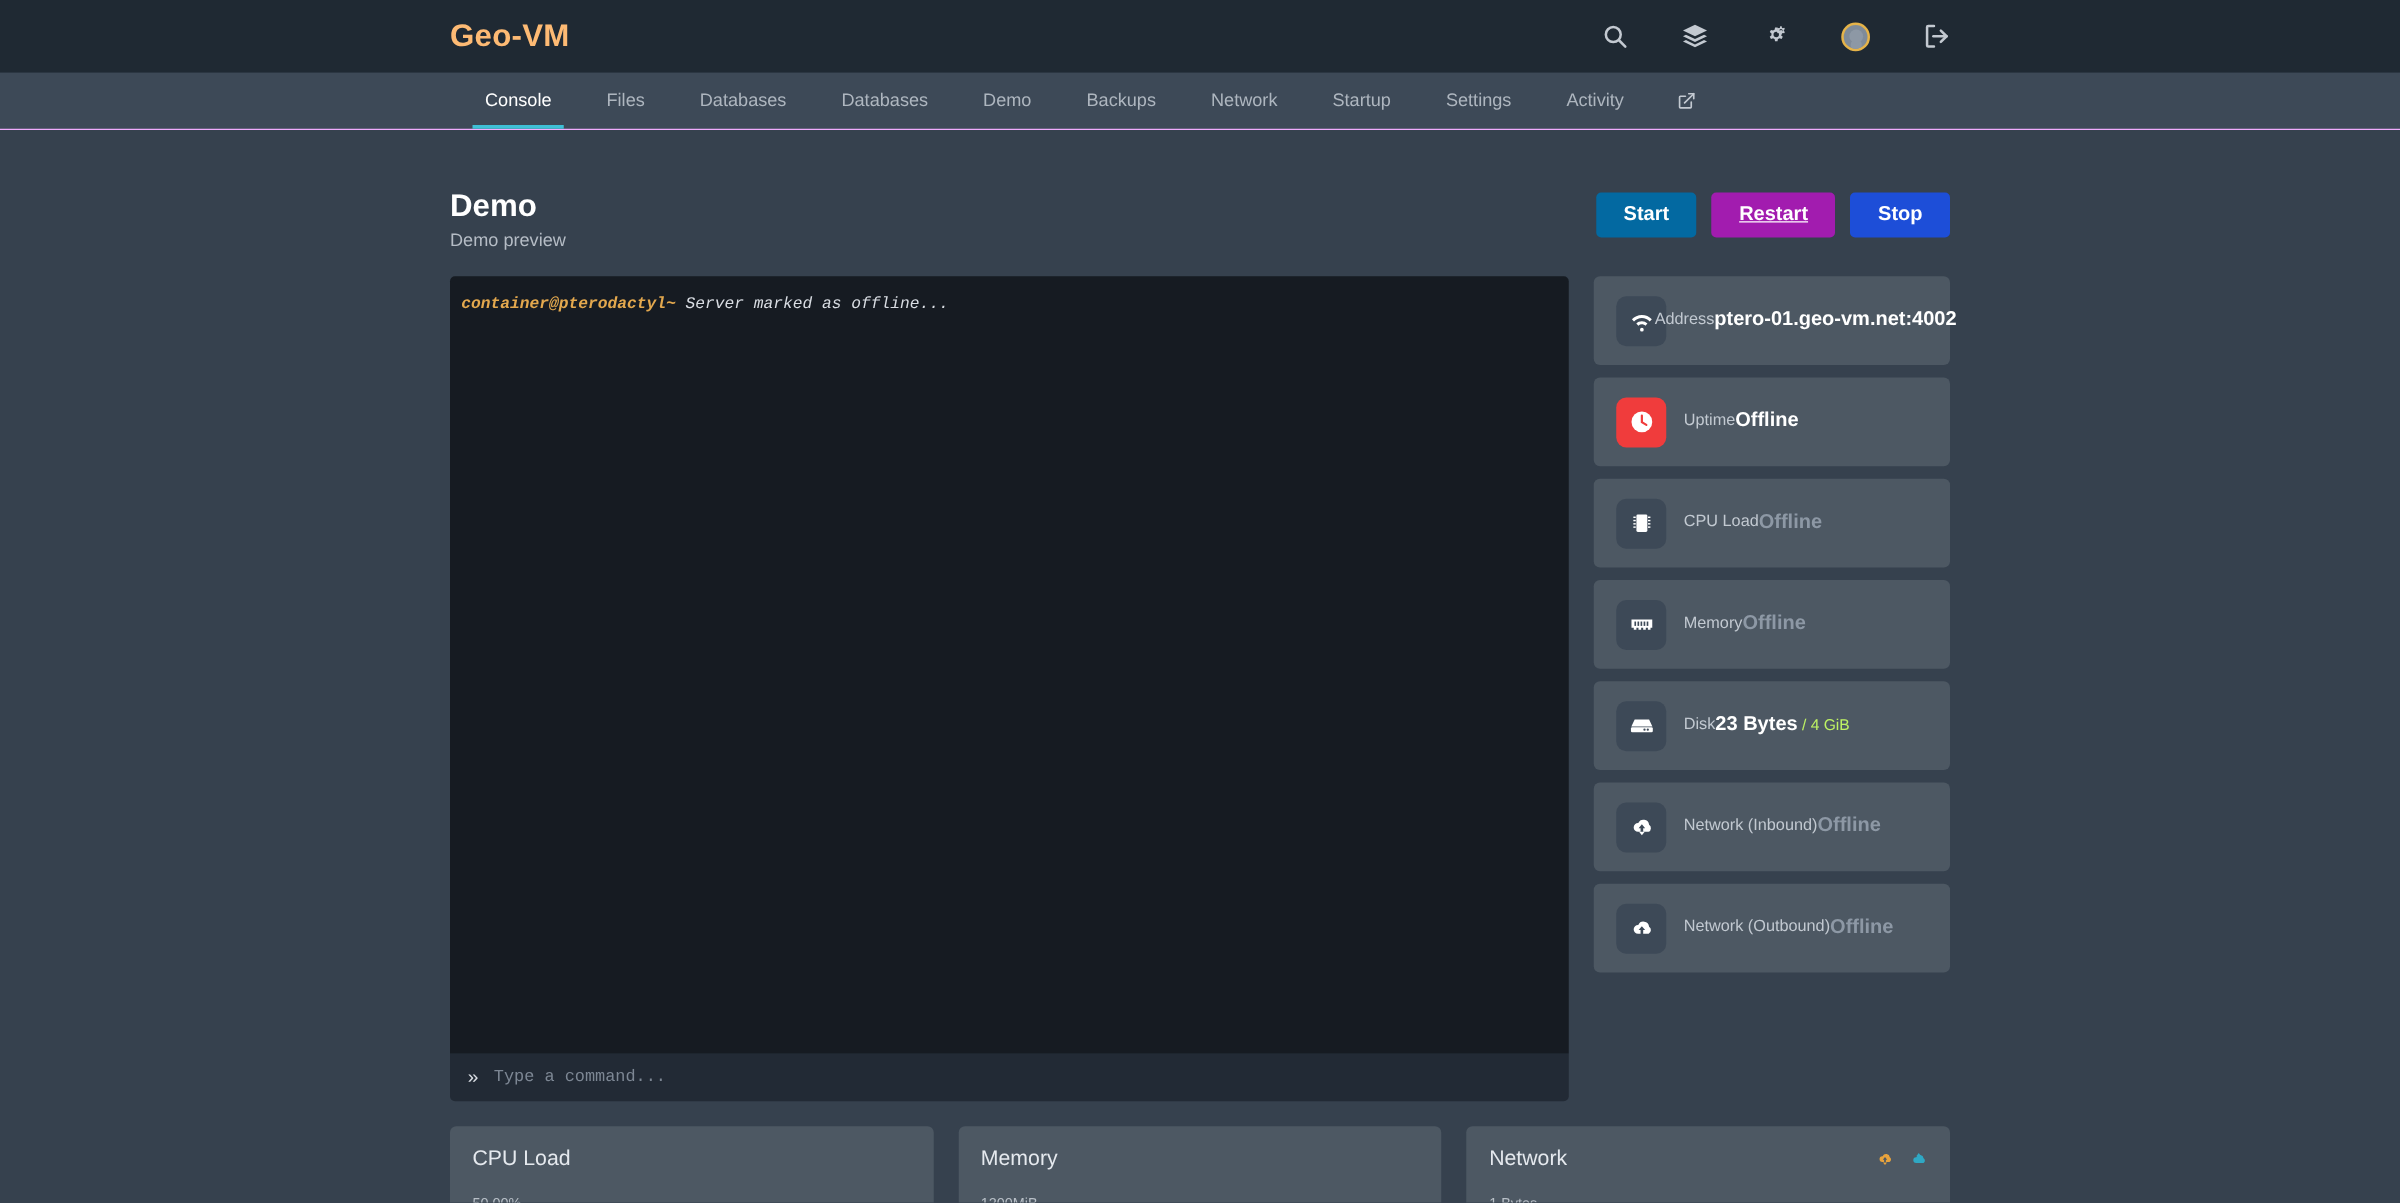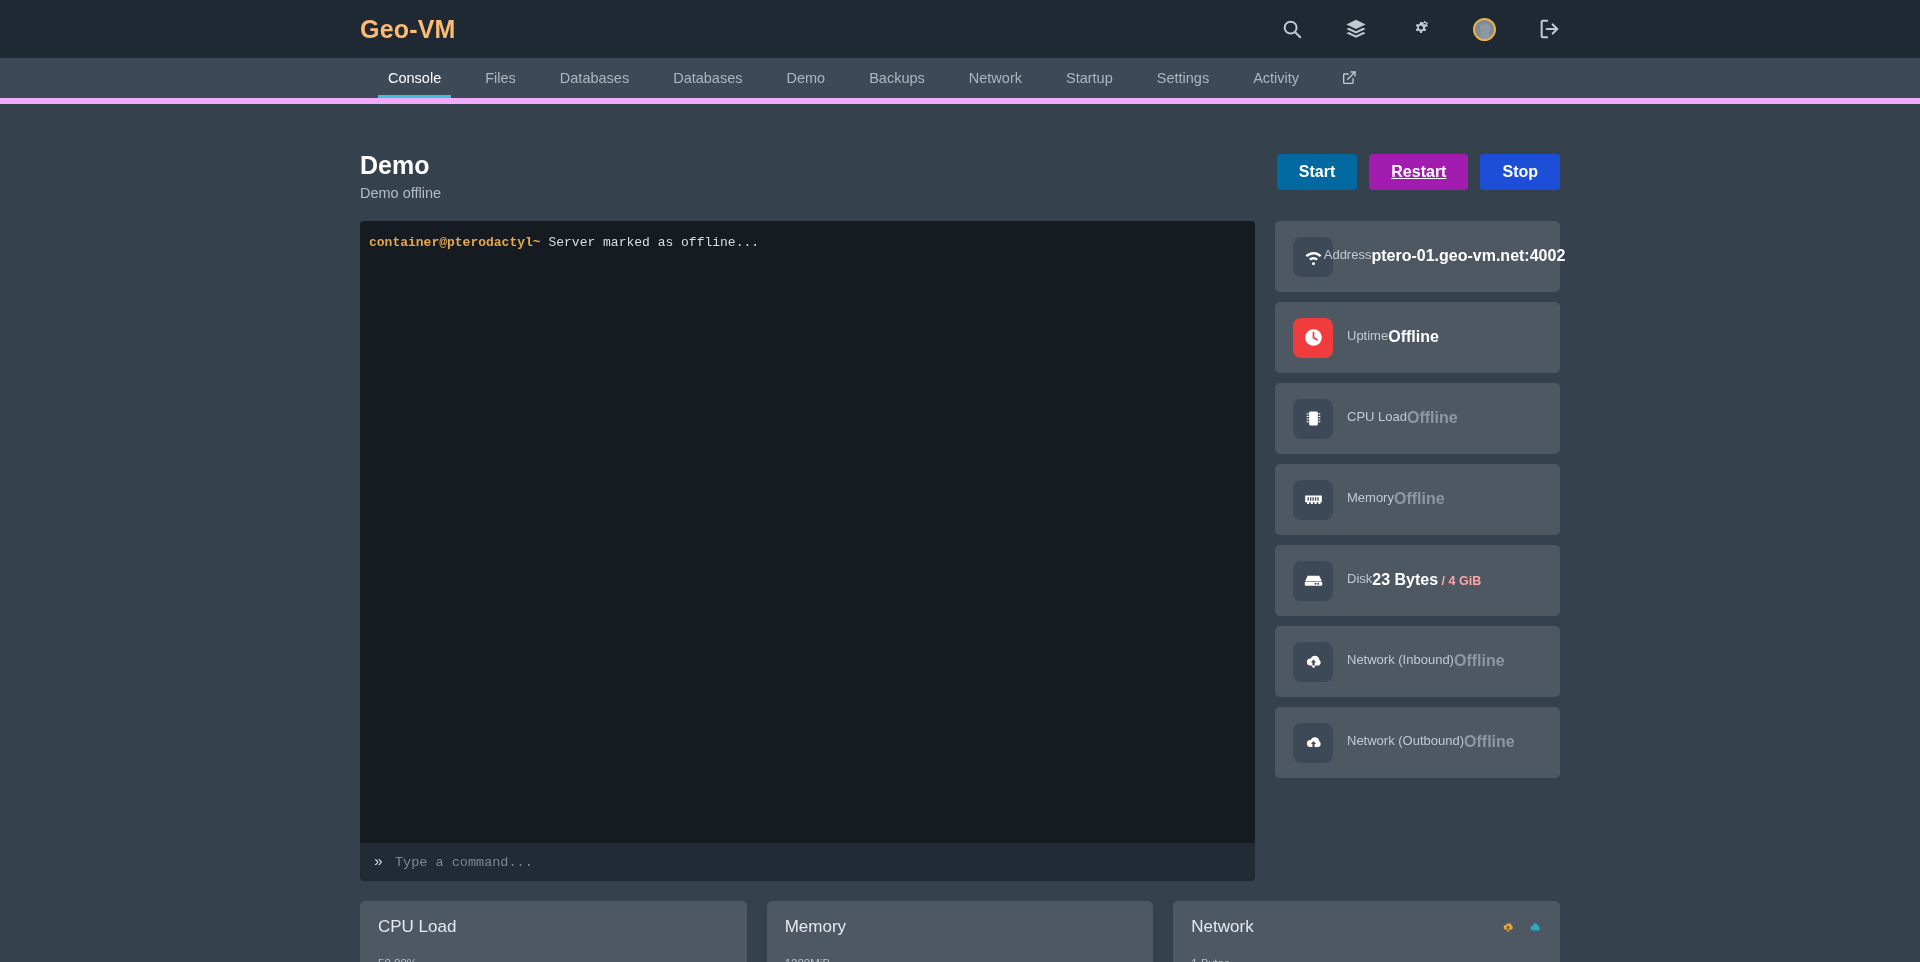--- a/index.html
+++ b/index.html
@@ -54,21 +54,21 @@
     transform: translate(-50%,-50%);
     width: 11px; height: 11px; border-radius: 50%;
     background: #8d98a5;
     box-shadow: 0 7px 0 -1px #8d98a5;
   }
 
   
   .navbar {
     height: 46px;
     background: #3d4957;
-    border-bottom: 6px solid #f0abfc;
+    border-bottom: 1px solid #f0abfc;
   }
   .nav-inner {
     width: 1200px;
     margin: 0 auto;
     display: flex;
     align-items: stretch;
     height: 100%;
     padding-left: 6px;
   }
   .nav-item {
@@ -129,21 +129,21 @@
 
   .terminal {
     background: #161b22;
     border-radius: 4px 4px 0 0;
     height: 622px;
     padding: 12px 9px;
     font-family: "Liberation Mono", monospace;
     font-size: 13px;
     overflow: hidden;
   }
-  .term-line { color: #d9dde3; white-space: pre; line-height: 1.5; }
+  .term-line { color: #d9dde3; white-space: pre; line-height: 1.5; font-style: italic; }
   .term-prompt { color: #e3a84e; font-weight: bold; }
 
   .cmdbar {
     background: #222a35;
     border-radius: 0 0 4px 4px;
     height: 38px;
     display: flex; align-items: center;
     padding: 0 14px;
     gap: 12px;
   }
@@ -172,21 +172,21 @@
     background: #3d4957;
     display: flex; align-items: center; justify-content: center;
     color: #ffffff;
   }
   .stat-ico.red { background: #f03c3c; }
   .stat-ico svg { width: 21px; height: 21px; display: block; }
   .stat-txt { display: flex; flex-direction: row; justify-content: center; min-width: 0; }
   .stat-label { font-size: 13px; color: #c2c9d1; line-height: 1.45; }
   .stat-value { font-size: 16px; font-weight: bold; color: #ffffff; line-height: 1.3; white-space: nowrap; }
   .stat-value.offline { color: #8d98a5; }
-  .stat-sub { font-size: 12.5px; font-weight: bold; color: #fca5a5; }
+  .stat-sub { font-size: 12.5px; font-weight: normal; color: #bef264; }
 
   
   .charts {
     display: flex;
     gap: 20px;
     margin-top: 20px;
   }
   .chart-card {
     flex: 1;
     background: #4d5863;
@@ -294,21 +294,21 @@
         </svg>
       </div>
     </div>
 </div>
 
 <div class="page">
 
   <div class="page-head">
     <div>
       <div class="title">Demo</div>
-      <div class="subtitle">Demo offline</div>
+      <div class="subtitle">Demo preview</div>
     </div>
     <div class="actions">
       <button class="btn btn-start">Start</button>
       <button class="btn btn-restart">Restart</button>
       <button class="btn btn-stop">Stop</button>
     </div>
   </div>
 
   <div class="main-grid">
 

